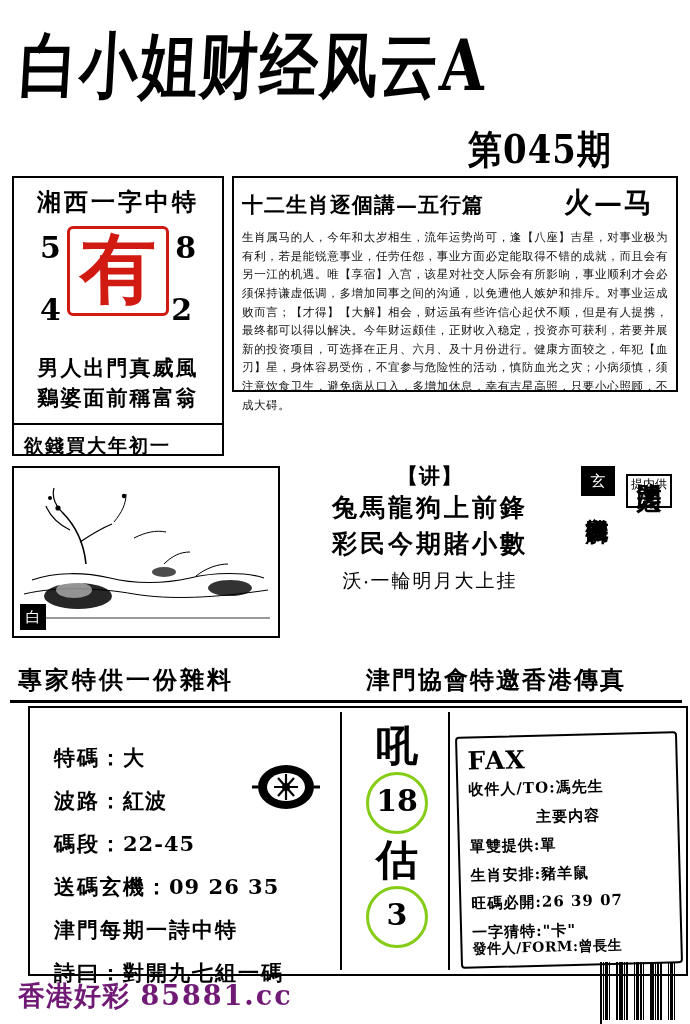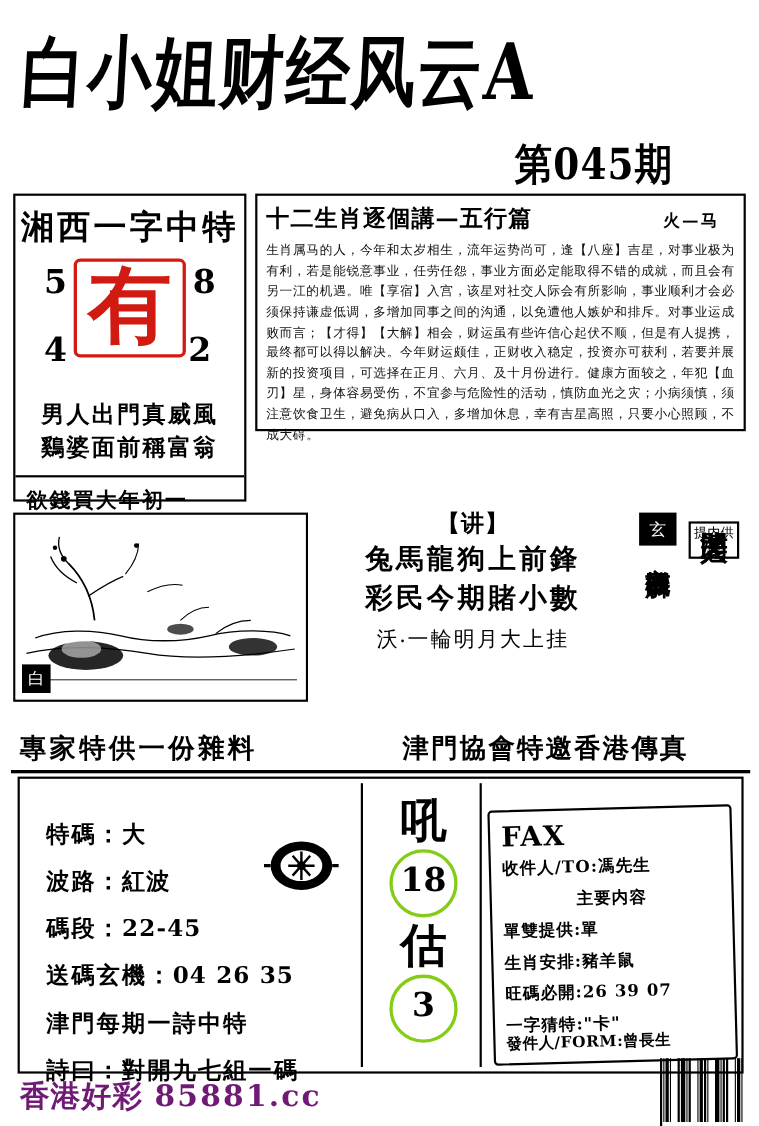--- a/index.html
+++ b/index.html
@@ -52,21 +52,21 @@
     box-sizing: border-box;
     background: #fff;
   }
   .left-top-box {
     left: 12px; top: 176px; width: 212px; height: 280px;
   }
   .lt-title {
     text-align: center;
     font-family: "DejaVu Serif", serif;
     font-weight: bold;
-    font-size: 30px;
+    font-size: 24px;
     letter-spacing: 3px;
     margin-top: 8px;
   }
   .lt-grid {
     position: relative;
     height: 132px;
     margin-top: 2px;
   }
   .lt-num {
     position: absolute;
@@ -122,21 +122,21 @@
     align-items: baseline;
     justify-content: space-between;
     font-family: "DejaVu Serif", serif;
     font-weight: bold;
   }
   .art-title {
     font-size: 21px;
     letter-spacing: 1px;
   }
   .art-sub {
-    font-size: 15px;
+    font-size: 28px;
     letter-spacing: 2px;
     padding-right: 14px;
   }
   .art-body {
     margin-top: 6px;
     font-family: "DejaVu Serif", serif;
     font-size: 11.5px;
     line-height: 1.62;
     text-align: justify;
     letter-spacing: 0.6px;
@@ -239,21 +239,21 @@
     font-weight: bold;
     font-size: 24px;
     letter-spacing: 2px;
   }
   .hr-thick {
     left: 10px; top: 700px; width: 672px; height: 3px; background: #000;
   }
 
   
   .bottom-box {
-    left: 16px; top: 706px; width: 660px; height: 270px;
+    left: 28px; top: 706px; width: 660px; height: 270px;
   }
   .info-list {
     position: absolute;
     left: 24px; top: 28px;
     font-family: "DejaVu Serif", serif;
     font-weight: bold;
     font-size: 21px;
     letter-spacing: 2px;
     line-height: 2.05;
   }
@@ -438,21 +438,21 @@
       <div>
         <span>特碼：</span><span class="val">大</span>
       </div>
       <div>
         <span>波路：</span><span class="val">紅波</span>
       </div>
       <div>
         <span>碼段：</span><span class="val">22-45</span>
       </div>
       <div>
-        <span>送碼玄機：</span><span class="val">04 26 35</span>
+        <span>送碼玄機：</span><span class="val">09 26 35</span>
       </div>
       <div>津門每期一詩中特</div>
       <div>詩曰：對開九七組一碼</div>
     </div>
 
     <svg class="turtle" viewBox="0 0 68 58">
       <ellipse cx="34" cy="29" rx="28" ry="22" fill="#000"></ellipse>
       <ellipse cx="34" cy="29" rx="19" ry="14" fill="#fff"></ellipse>
       <path d="M34 16 L34 42 M22 29 L46 29 M26 20 L42 38 M42 20 L26 38" stroke="#000" stroke-width="2.2"></path>
       <circle cx="34" cy="29" r="4" fill="#000"></circle>

